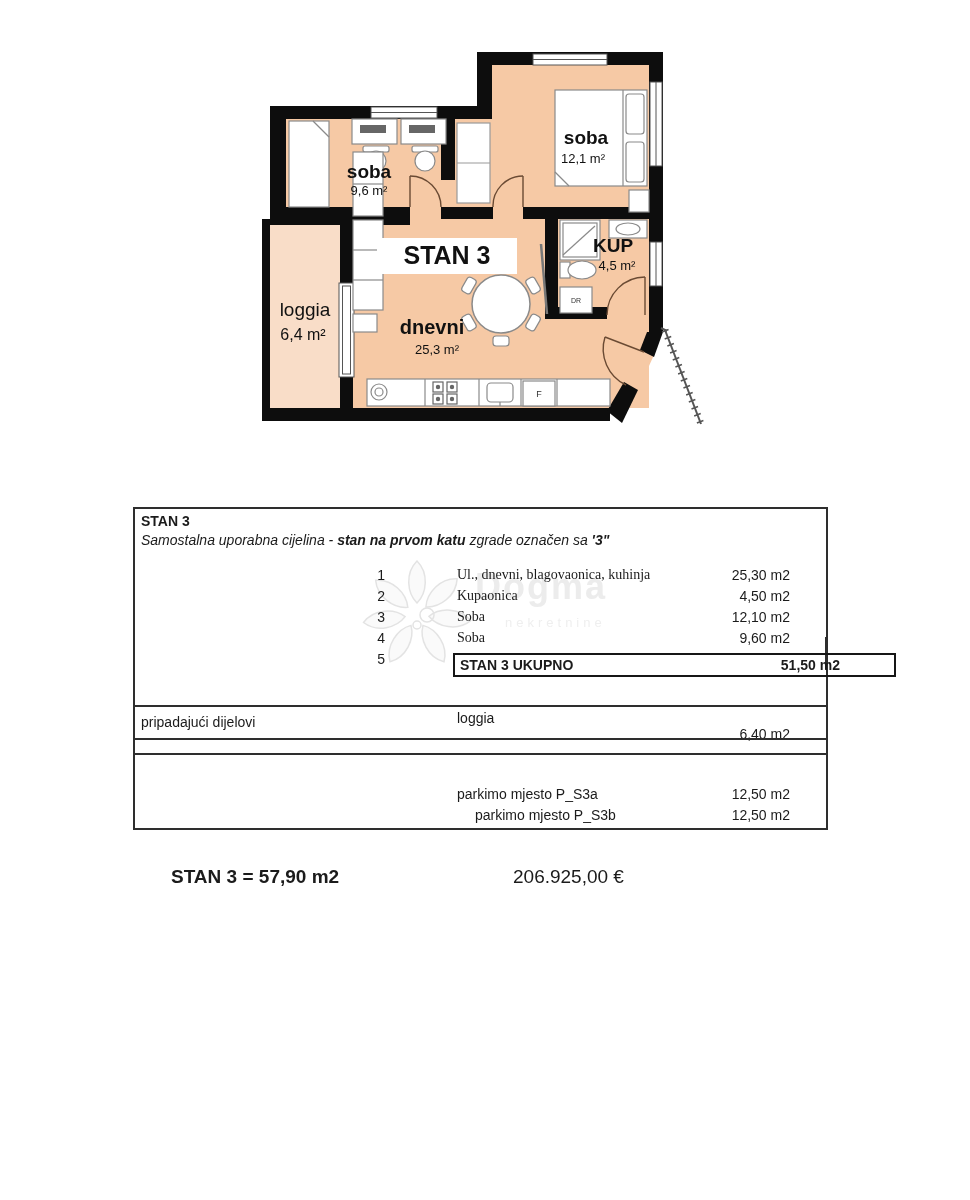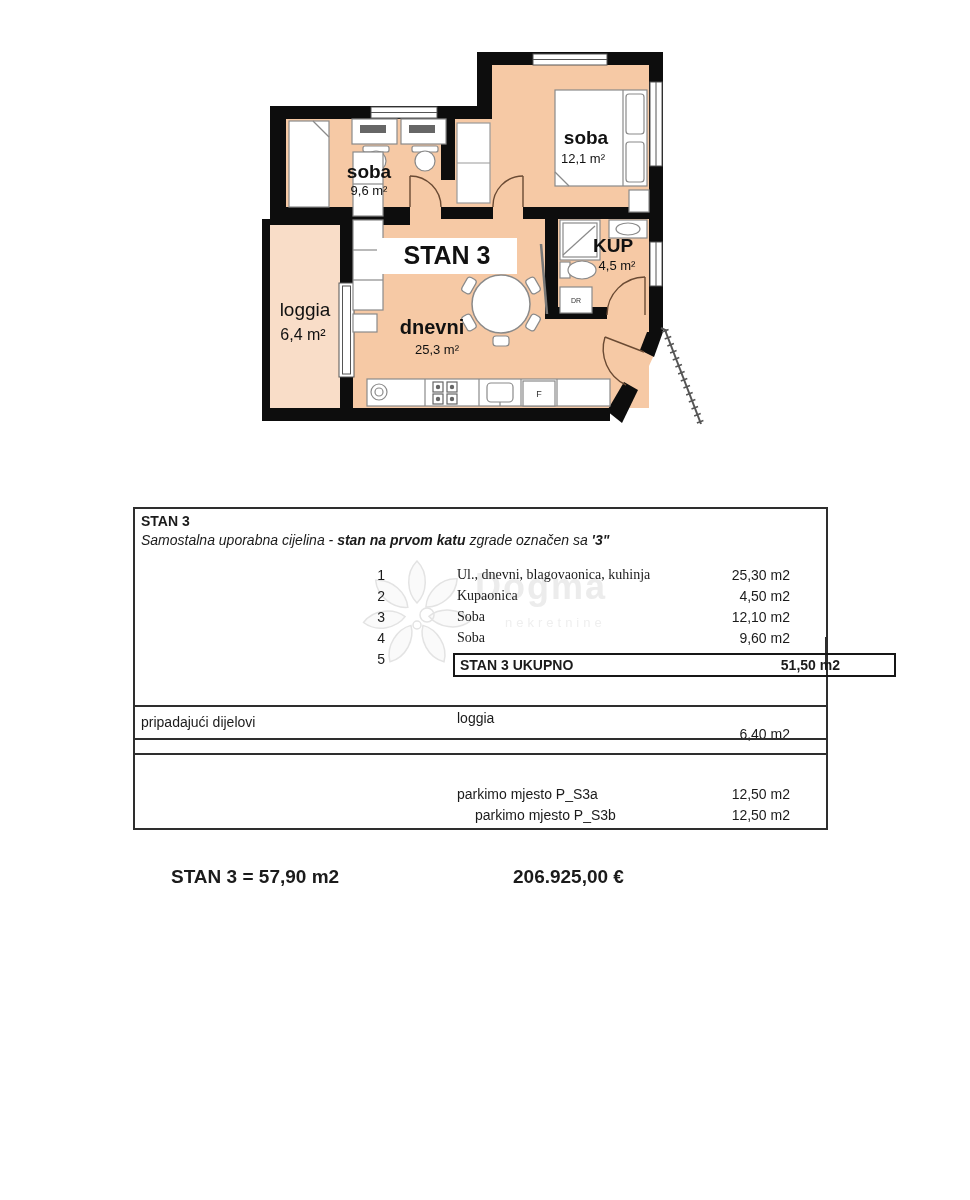--- a/index.html
+++ b/index.html
@@ -30,21 +30,21 @@
     display:flex;align-items:center;justify-content:space-between;
     background:transparent;
   }
   #ukupno-box .lbl{padding-left:5px;}
   #ukupno-box .val{padding-right:54px;}
   #right-tick{position:absolute;right:-1px;top:128px;height:32px;width:0;border-left:2px solid #2e2e2e;z-index:2;}
   
   #watermark{position:absolute;left:185px;top:38px;width:320px;height:140px;z-index:1;pointer-events:none;}
   
   #summary-area{position:absolute;left:136px;top:866px;font-size:19px;font-weight:bold;white-space:nowrap;margin-left:35px;}
-  #summary-price{position:absolute;left:513px;top:866px;font-size:19px;font-weight:bold;white-space:nowrap;}
+  #summary-price{position:absolute;left:513px;top:866px;font-size:19px;font-weight:normal;white-space:nowrap;}
 </style>
 </head>
 <body>
 
 <div id="plan">
   <svg viewBox="0 0 460 400">
 
     <g>
       <rect x="31" y="89" width="155" height="88" fill="#f6c9a5"></rect>
       <rect x="200" y="89" width="37" height="88" fill="#f6c9a5"></rect>

